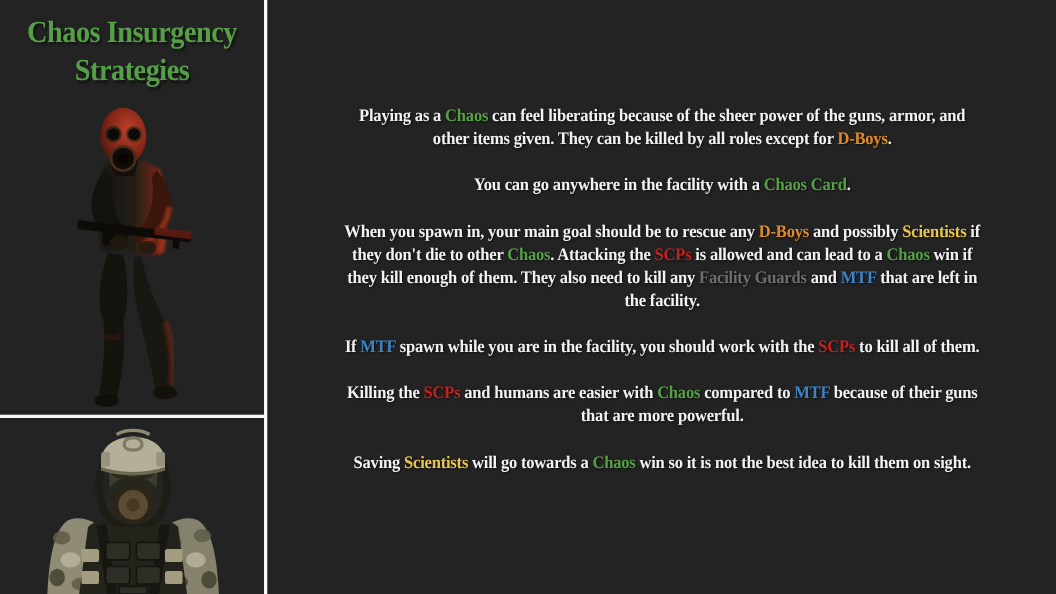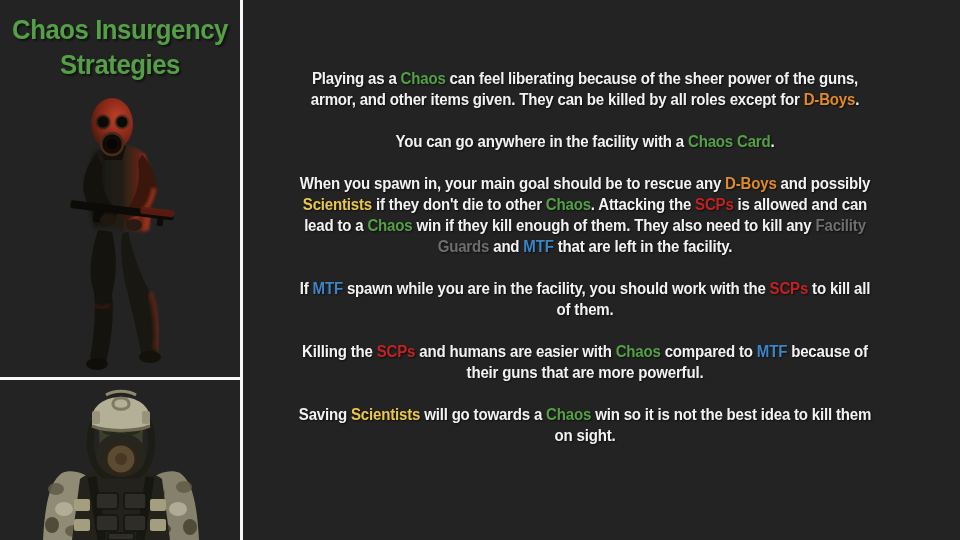--- a/index.html
+++ b/index.html
@@ -4,35 +4,35 @@
 <style>
   :root{
     --bg:#232323; --divider:#f7f7f7; --text:#f2f2f2;
     --green:#55a046; --orange:#e08a28; --yellow:#eac74b;
     --red:#c32222; --gray:#6e6e6e; --blue:#3d84c6;
   }
   html,body{margin:0;padding:0;background:#111;}
   .slide{
     position:relative; width:960px; height:540px; overflow:hidden;
     background:var(--bg);
-    font-family:Liberation Sans, sans-serif;
+    font-family:Liberation Serif, serif;
   }
   .left-panel{position:absolute;left:0;top:0;width:240px;height:540px;overflow:hidden;}
   .divider-v{position:absolute;left:240px;top:0;width:3px;height:540px;background:var(--divider);}
   .divider-h{position:absolute;left:0;top:377px;width:240px;height:3px;background:var(--divider);z-index:3;}
   .title{
     position:absolute;top:12px;left:0;width:100%;margin:0;text-align:center;
     color:var(--green);font-size:28px;line-height:1.25;font-weight:700;
     letter-spacing:-0.5px;transform:scaleX(.92);
     text-shadow:2px 2px 2px rgba(0,0,0,.5);
   }
   .fig-top{position:absolute;left:42px;top:92px;}
   .fig-bottom{position:absolute;left:0;top:381px;}
-  .content{position:absolute;left:226px;top:0;width:717px;height:452px;
-    display:flex;justify-content:center;align-items:flex-start;}
+  .content{position:absolute;left:243px;top:0;width:717px;height:452px;
+    display:flex;justify-content:center;align-items:flex-end;}
   .paragraphs{margin-top:68px;width:620px;transform:scaleX(.94);}
   .para{
     margin:0 0 21px 0;text-align:center;color:var(--text);
     font-size:16px;line-height:21px;font-weight:700;letter-spacing:-0.2px;
     text-shadow:1px 1px 2px rgba(0,0,0,.65);
   }
   .para span{white-space:pre-wrap;}
 </style>
 </head>
 <body>

